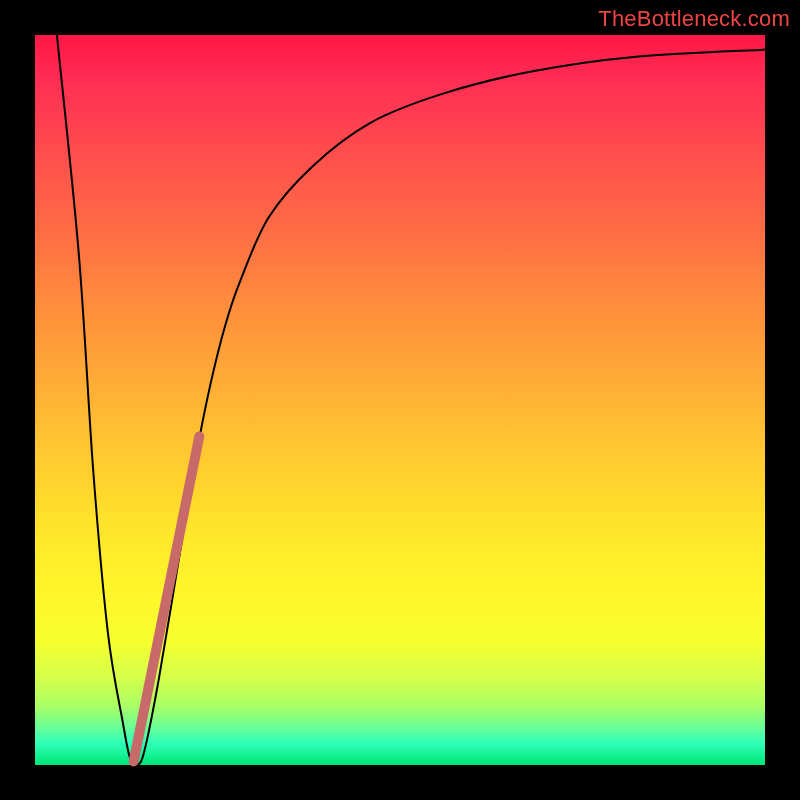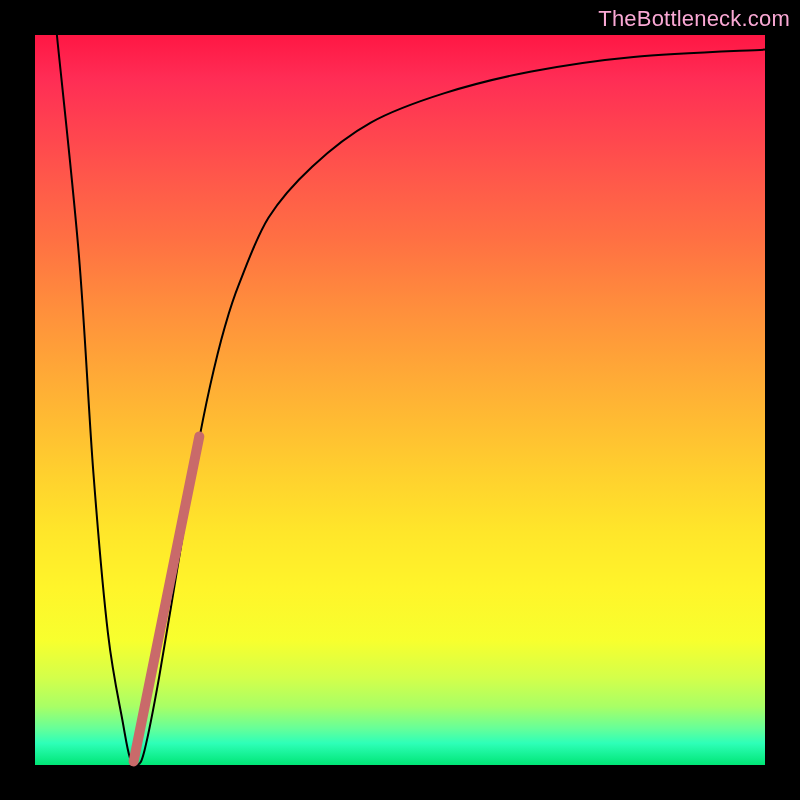--- a/index.html
+++ b/index.html
@@ -50,21 +50,21 @@
     left: 35px;
     top: 35px;
     width: 730px;
     height: 730px;
     overflow: visible;
   }
   .watermark {
     position: absolute;
     top: 6px;
     right: 10px;
-    color: #f9a8d4;
+    color: #ef4444;
     font-size: 22px;
     font-weight: 500;
     letter-spacing: 0.2px;
     user-select: none;
   }
 </style>
 </head>
 <body>
 
 <div class="frame">

